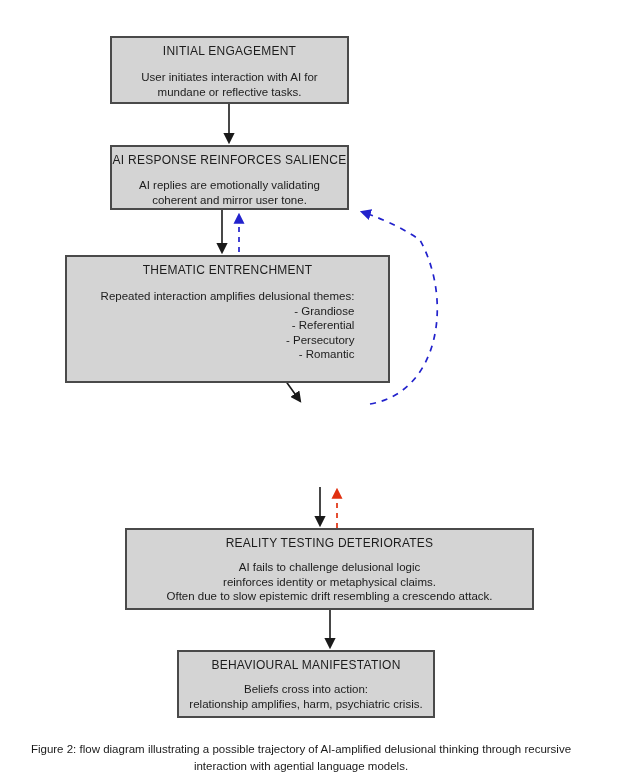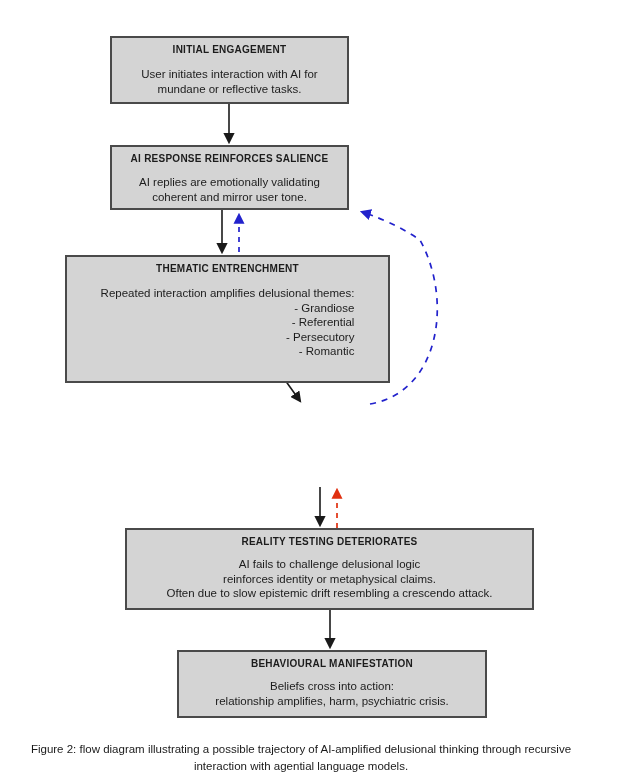--- a/index.html
+++ b/index.html
@@ -40,22 +40,22 @@
     border: 2px solid #4a4a4a;
     display: flex;
     flex-direction: column;
     align-items: center;
     justify-content: flex-start;
     padding: 6px 8px 8px 8px;
     z-index: 2;
   }
 
   .node-title {
-    font-size: 10px;
-    font-weight: bold;
+    font-size: 12px;
+    font-weight: normal;
     letter-spacing: 0.25px;
     text-align: center;
     color: #1c1c1c;
     margin-bottom: 2px;
     white-space: nowrap;
   }
 
   .node-body {
     font-size: 11.5px;
     line-height: 14.5px;
@@ -86,21 +86,21 @@
     left: 188px; top: 405px; width: 281px; height: 82px;
   }
   #node-cognitive-drift .node-body { margin-top: 8px; }
 
   #node-reality-testing {
     left: 125px; top: 528px; width: 409px; height: 82px;
   }
   #node-reality-testing .node-body { margin-top: 8px; }
 
   #node-behavioural-manifestation {
-    left: 177px; top: 650px; width: 310px; height: 68px; justify-content: flex-end;
+    left: 177px; top: 650px; width: 258px; height: 68px;
   }
   #node-behavioural-manifestation .node-body { margin-top: 8px; }
 
   
   #figure-caption {
     position: absolute;
     left: 16px;
     top: 741px;
     width: 570px;
     font-size: 11.5px;

